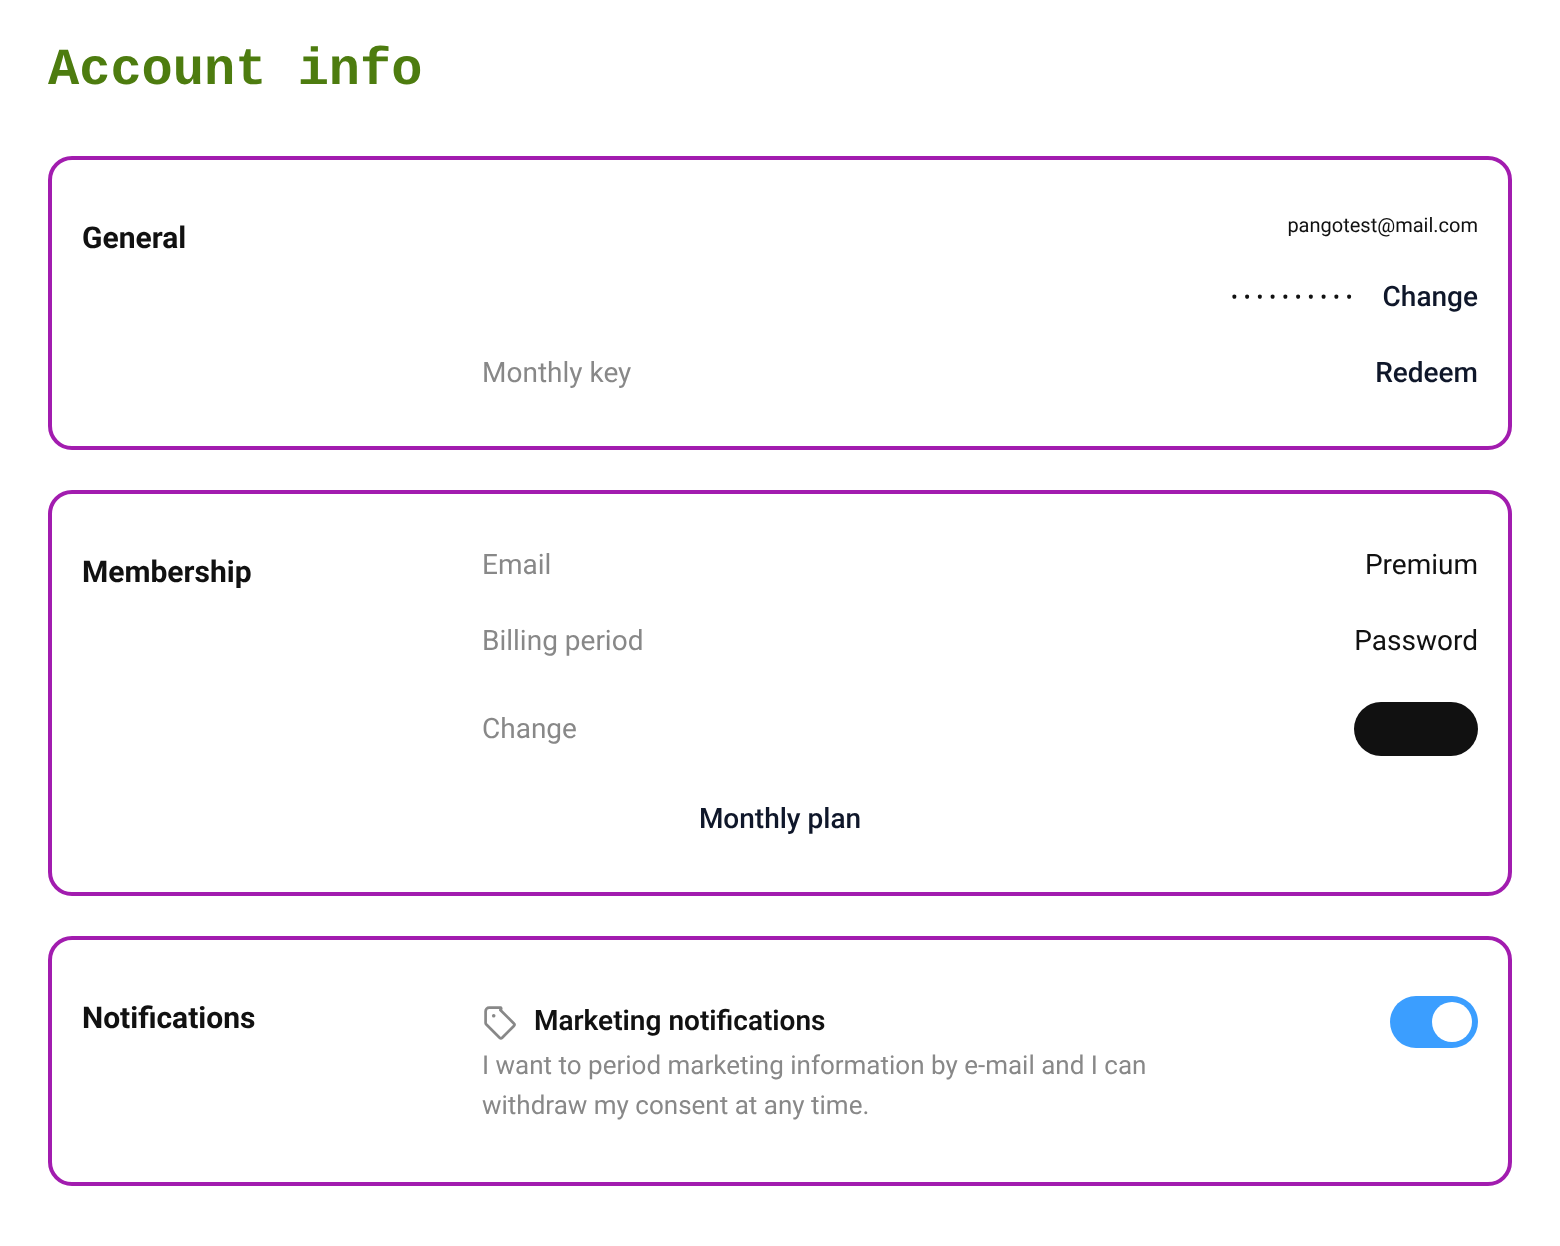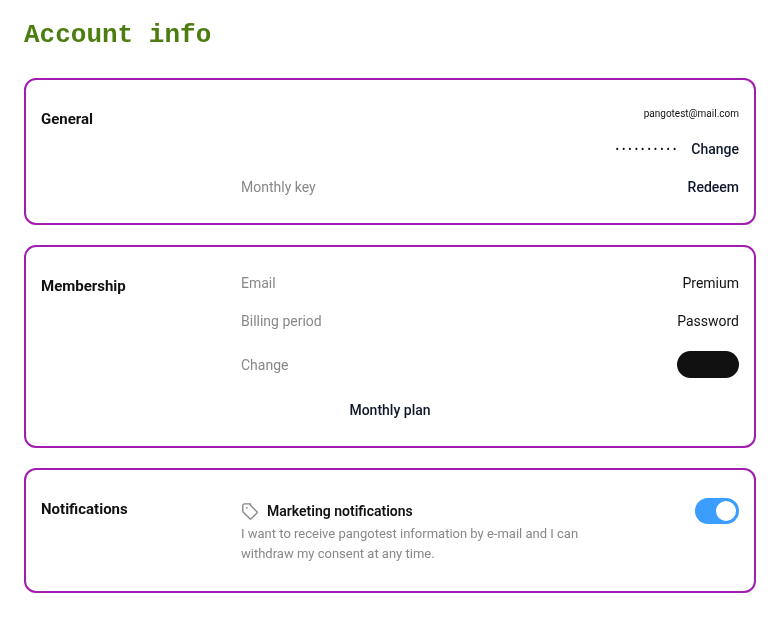--- a/index.html
+++ b/index.html
@@ -248,16 +248,16 @@
           <span class="tag-icon">
             <svg viewBox="0 0 20 20" fill="none" xmlns="http://www.w3.org/2000/svg" width="18" height="18">
               <path d="M10.5 2H4a2 2 0 0 0-2 2v6.5a1 1 0 0 0 .293.707l7.5 7.5a1 1 0 0 0 1.414 0l6.5-6.5a1 1 0 0 0 0-1.414l-7.5-7.5A1 1 0 0 0 10.5 2Z" stroke="#888" stroke-width="1.5" stroke-linecap="round" stroke-linejoin="round"></path>
               <circle cx="6.5" cy="6.5" r="1" fill="#888"></circle>
             </svg>
           </span>
           <span class="notification-title">Marketing notifications</span>
         </div>
         <div class="toggle"></div>
       </div>
-      <div class="notification-desc">I want to receive pangotest information by e-mail and I can withdraw my consent at any time.</div>
+      <div class="notification-desc">I want to period marketing information by e-mail and I can withdraw my consent at any time.</div>
     </div>
   </div>
 </div>
 
 </body></html>

